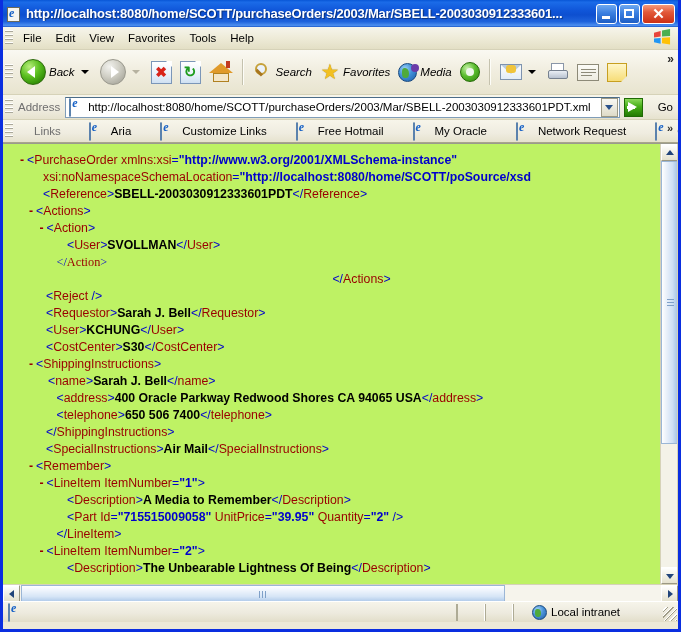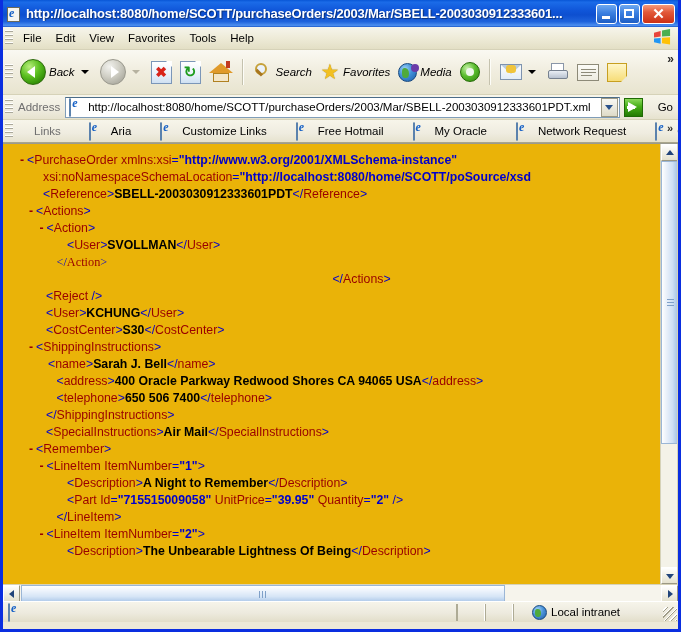--- a/index.html
+++ b/index.html
@@ -551,21 +551,21 @@
     background: #ffffff;
     border-top: 1px solid #9a9a8e;
     box-sizing: border-box;
     display: flex;
     flex-direction: column;
   }
   #xml-area {
     flex: 1 1 auto;
     position: relative;
     overflow: hidden;
-    background: #eab308;
+    background: #bef264;
     border-right: 1px solid #d6d2b8;
   }
   #xml-doc {
     padding: 8px 0 0 0;
     font-family: "Liberation Sans", sans-serif;
     font-size: 12.3px;
     line-height: 17px;
     white-space: nowrap;
   }
   .xline { height: 17px; white-space: nowrap; position: relative; }
@@ -949,31 +949,32 @@
       <div id="xml-doc">
           <div class="xline" style="padding-left: 25px;"><span class="tw">-</span><span class="ang">&lt;</span><span class="elem">PurchaseOrder</span><span class="ang"> </span><span class="attr">xmlns:xsi</span><span class="eq">=</span><span class="val">"http://www.w3.org/2001/XMLSchema-instance"</span></div>
           <div class="xline" style="padding-left: 40px;"><span class="attr">xsi:noNamespaceSchemaLocation</span><span class="eq">=</span><span class="val">"http://localhost:8080/home/SCOTT/poSource/xsd</span></div>
           <div class="xline" style="padding-left: 40px;"><span class="ang">&lt;</span><span class="elem">Reference</span><span class="ang">&gt;</span><span class="txt">SBELL-2003030912333601PDT</span><span class="ang">&lt;/</span><span class="elem">Reference</span><span class="ang">&gt;</span></div>
           <div class="xline" style="padding-left: 34px;"><span class="tw">-</span><span class="ang">&lt;</span><span class="elem">Actions</span><span class="ang">&gt;</span></div>
           <div class="xline" style="padding-left: 44.5px;"><span class="tw">-</span><span class="ang">&lt;</span><span class="elem">Action</span><span class="ang">&gt;</span></div>
           <div class="xline" style="padding-left: 64px;"><span class="ang">&lt;</span><span class="elem">User</span><span class="ang">&gt;</span><span class="txt">SVOLLMAN</span><span class="ang">&lt;/</span><span class="elem">User</span><span class="ang">&gt;</span></div>
           <div class="xline" style="padding-left: 53.5px; font-family: Liberation Serif, serif;"><span class="ang">&lt;/</span><span class="elem">Action</span><span class="ang">&gt;</span></div>
           <div class="xline" style="padding-left: 43px; text-align: center;"><span class="ang">&lt;/</span><span class="elem">Actions</span><span class="ang">&gt;</span></div>
           <div class="xline" style="padding-left: 43px;"><span class="ang">&lt;</span><span class="elem">Reject</span><span class="ang"> /&gt;</span></div>
+          <div class="xline" style="padding-left: 43px;"><span class="ang">&lt;</span><span class="elem">Requestor</span><span class="ang">&gt;</span><span class="txt">Sarah J. Bell</span><span class="ang">&lt;/</span><span class="elem">Requestor</span><span class="ang">&gt;</span></div>
           <div class="xline" style="padding-left: 43px;"><span class="ang">&lt;</span><span class="elem">User</span><span class="ang">&gt;</span><span class="txt">KCHUNG</span><span class="ang">&lt;/</span><span class="elem">User</span><span class="ang">&gt;</span></div>
           <div class="xline" style="padding-left: 43px;"><span class="ang">&lt;</span><span class="elem">CostCenter</span><span class="ang">&gt;</span><span class="txt">S30</span><span class="ang">&lt;/</span><span class="elem">CostCenter</span><span class="ang">&gt;</span></div>
           <div class="xline" style="padding-left: 34px;"><span class="tw">-</span><span class="ang">&lt;</span><span class="elem">ShippingInstructions</span><span class="ang">&gt;</span></div>
           <div class="xline" style="padding-left: 45px;"><span class="ang">&lt;</span><span class="elem">name</span><span class="ang">&gt;</span><span class="txt">Sarah J. Bell</span><span class="ang">&lt;/</span><span class="elem">name</span><span class="ang">&gt;</span></div>
           <div class="xline" style="padding-left: 53.5px;"><span class="ang">&lt;</span><span class="elem">address</span><span class="ang">&gt;</span><span class="txt">400 Oracle Parkway Redwood Shores CA 94065 USA</span><span class="ang">&lt;/</span><span class="elem">address</span><span class="ang">&gt;</span></div>
           <div class="xline" style="padding-left: 53.5px;"><span class="ang">&lt;</span><span class="elem">telephone</span><span class="ang">&gt;</span><span class="txt">650 506 7400</span><span class="ang">&lt;/</span><span class="elem">telephone</span><span class="ang">&gt;</span></div>
           <div class="xline" style="padding-left: 43px;"><span class="ang">&lt;/</span><span class="elem">ShippingInstructions</span><span class="ang">&gt;</span></div>
           <div class="xline" style="padding-left: 43px;"><span class="ang">&lt;</span><span class="elem">SpecialInstructions</span><span class="ang">&gt;</span><span class="txt">Air Mail</span><span class="ang">&lt;/</span><span class="elem">SpecialInstructions</span><span class="ang">&gt;</span></div>
           <div class="xline" style="padding-left: 34px;"><span class="tw">-</span><span class="ang">&lt;</span><span class="elem">Remember</span><span class="ang">&gt;</span></div>
           <div class="xline" style="padding-left: 44.5px;"><span class="tw">-</span><span class="ang">&lt;</span><span class="elem">LineItem</span><span class="ang"> </span><span class="attr">ItemNumber</span><span class="eq">=</span><span class="val">"1"</span><span class="ang">&gt;</span></div>
-          <div class="xline" style="padding-left: 64px;"><span class="ang">&lt;</span><span class="elem">Description</span><span class="ang">&gt;</span><span class="txt">A Night to Remember</span><span class="ang">&lt;/</span><span class="elem">Description</span><span class="ang">&gt;</span></div>
+          <div class="xline" style="padding-left: 64px;"><span class="ang">&lt;</span><span class="elem">Description</span><span class="ang">&gt;</span><span class="txt">A Media to Remember</span><span class="ang">&lt;/</span><span class="elem">Description</span><span class="ang">&gt;</span></div>
           <div class="xline" style="padding-left: 64px;"><span class="ang">&lt;</span><span class="elem">Part</span><span class="ang"> </span><span class="attr">Id</span><span class="eq">=</span><span class="val">"715515009058"</span><span class="ang"> </span><span class="attr">UnitPrice</span><span class="eq">=</span><span class="val">"39.95"</span><span class="ang"> </span><span class="attr">Quantity</span><span class="eq">=</span><span class="val">"2"</span><span class="ang"> /&gt;</span></div>
           <div class="xline" style="padding-left: 53.5px;"><span class="ang">&lt;/</span><span class="elem">LineItem</span><span class="ang">&gt;</span></div>
           <div class="xline" style="padding-left: 44.5px;"><span class="tw">-</span><span class="ang">&lt;</span><span class="elem">LineItem</span><span class="ang"> </span><span class="attr">ItemNumber</span><span class="eq">=</span><span class="val">"2"</span><span class="ang">&gt;</span></div>
           <div class="xline" style="padding-left: 64px;"><span class="ang">&lt;</span><span class="elem">Description</span><span class="ang">&gt;</span><span class="txt">The Unbearable Lightness Of Being</span><span class="ang">&lt;/</span><span class="elem">Description</span><span class="ang">&gt;</span></div>
         </div>
 
       <div id="vscroll">
         <div class="sb-arrow top">
             <span class="tri"></span>
           </div>

